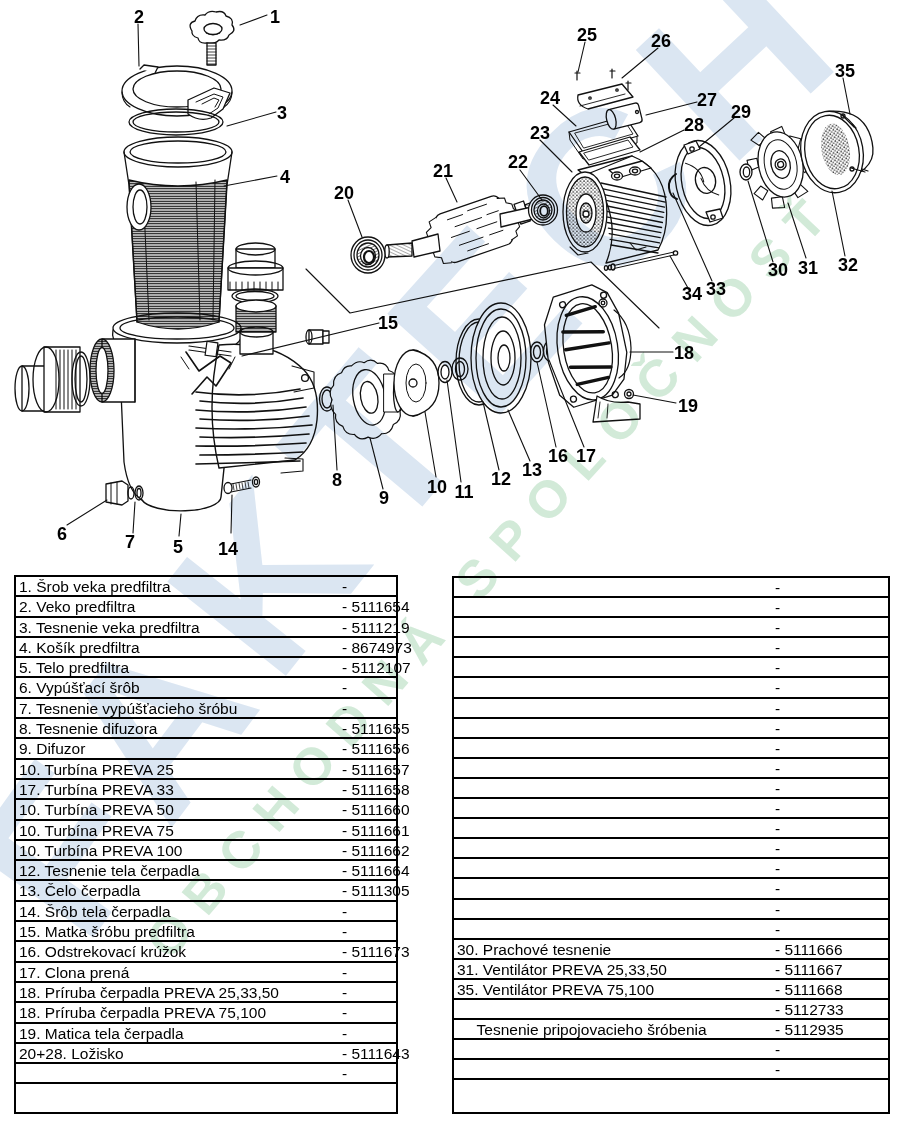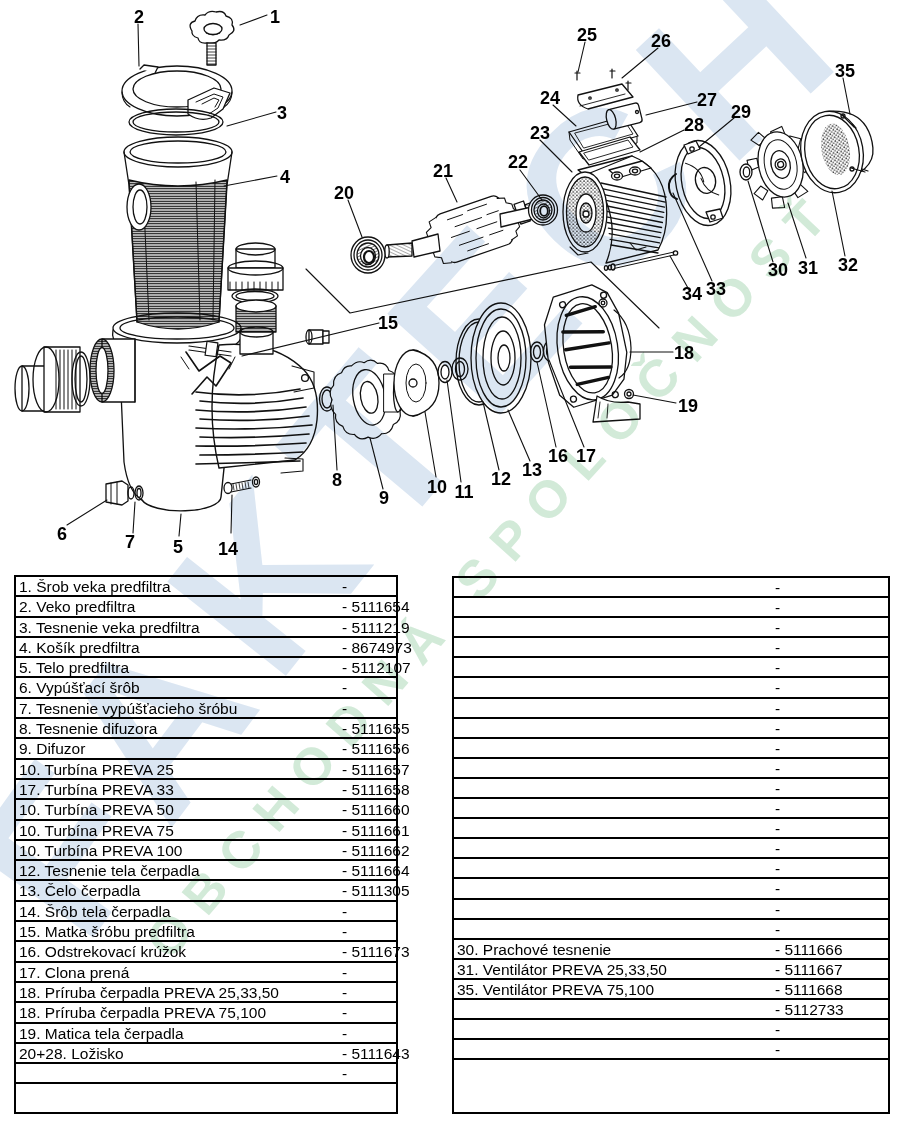--- a/index.html
+++ b/index.html
@@ -537,20 +537,24 @@
       <span class="v" style="left:321px">- 5111667</span>
     </div>
 <div class="r">
       <span class="n">35. Ventilátor PREVA 75,100</span>
       <span class="v" style="left:321px">- 5111668</span>
     </div>
 <div class="r">
       <span class="v" style="left:321px">- 5112733</span>
     </div>
 <div class="r">
+      <span class="n">   Tesnenie pripojovacieho šróbenia</span>
+      <span class="v" style="left:321px">- 5112935</span>
+    </div>
+<div class="r">
       <span class="n"></span>
       <span class="v" style="left:321px">-</span>
     </div>
 <div class="r">
       <span class="n"></span>
       <span class="v" style="left:321px">-</span>
     </div>
 <div class="rl"></div>
 </div>
 

